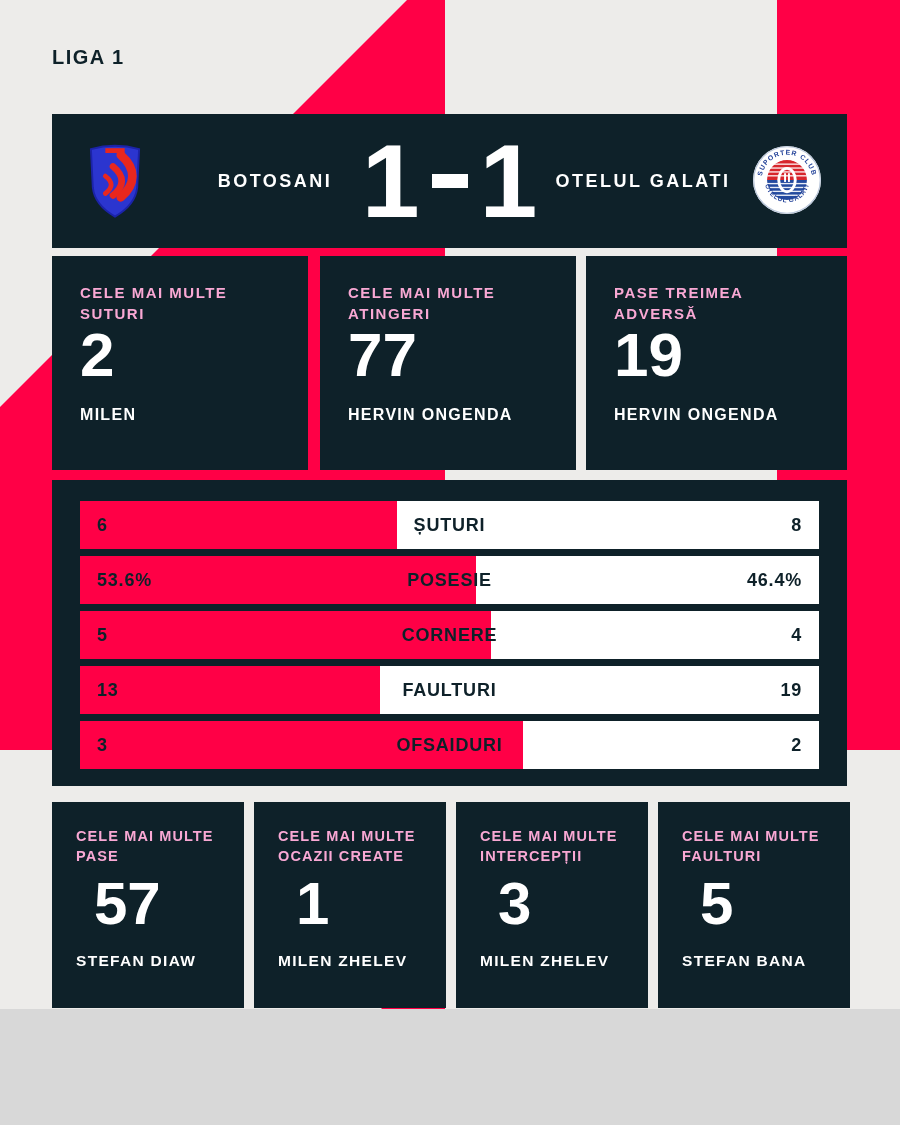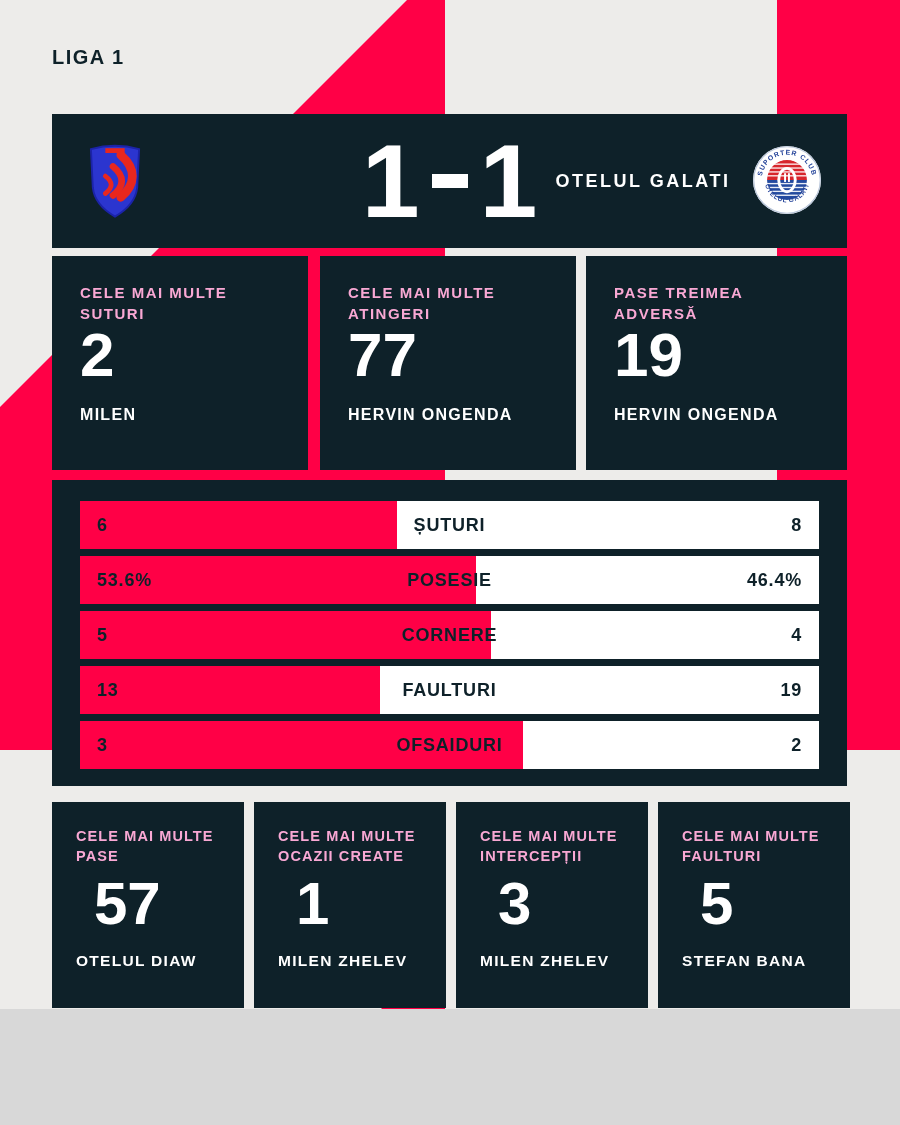--- a/index.html
+++ b/index.html
@@ -78,20 +78,21 @@
       <path d="M3 8 Q28 1 53 8 L51 48 Q49 66 28 78 Q7 66 5 48 Z" fill="#2b35cf"></path>
       <path d="M3 8 Q28 1 53 8 L51 48 Q49 66 28 78 Q7 66 5 48 Z" fill="none" stroke="#1b23a8" stroke-width="2"></path>
       <rect x="18" y="7" width="20" height="5" fill="#e8271e"></rect>
       <g stroke="#e8271e" fill="none" stroke-linecap="round">
         <path d="M34 14 C50 28 50 44 34 58" stroke-width="9"></path>
         <path d="M26 26 C38 36 38 46 26 56" stroke-width="7"></path>
         <path d="M18 36 C26 42 26 48 18 54" stroke-width="5"></path>
       </g>
     </svg>
 
+    <div class="team-name home">BOTOSANI</div>
 
     <div class="score">
       <span class="score-digit">1</span>
       <span class="score-dash"></span>
       <span class="score-digit">1</span>
     </div>
 
     <div class="team-name away">OTELUL GALATI</div>
 
     <svg class="badge-away" width="70" height="70" viewBox="0 0 72 72">
@@ -188,21 +189,21 @@
       </div>
     </div>
   </div>
 
   <div class="card bottom" style="left:52px;width:192px">
     <div class="card-label">
       <span>CELE MAI MULTE</span><br>
       <span>PASE</span>
     </div>
     <div class="card-value">57</div>
-    <div class="card-player">OTELUL DIAW</div>
+    <div class="card-player">STEFAN DIAW</div>
   </div>
   <div class="card bottom" style="left:254px;width:192px">
     <div class="card-label">
       <span>CELE MAI MULTE</span><br>
       <span>OCAZII CREATE</span>
     </div>
     <div class="card-value">1</div>
     <div class="card-player">MILEN ZHELEV</div>
   </div>
   <div class="card bottom" style="left:456px;width:192px">

